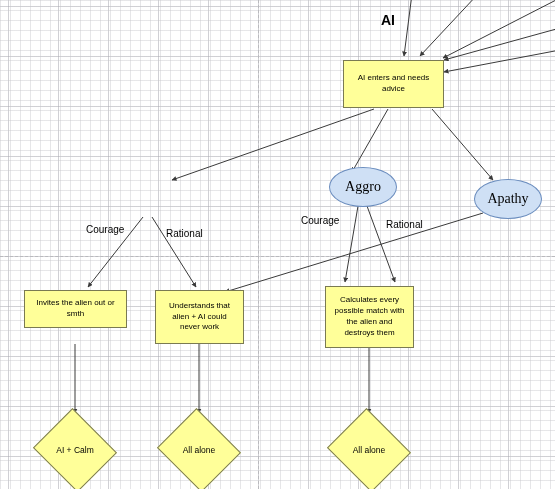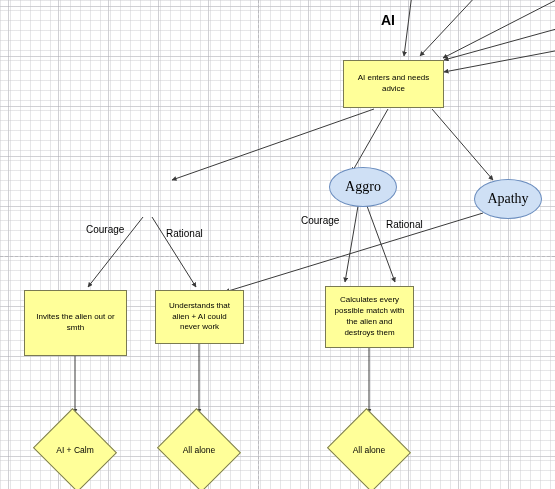--- a/index.html
+++ b/index.html
@@ -106,21 +106,21 @@
 
   <div class="node ellipse" style="left:474px;top:179px;width:68px;height:40px;">
     <span>Apathy</span>
   </div>
 
   <div class="edge-label" style="left:86px;top:224px;">Courage</div>
   <div class="edge-label" style="left:166px;top:228px;">Rational</div>
   <div class="edge-label" style="left:301px;top:215px;">Courage</div>
   <div class="edge-label" style="left:386px;top:219px;">Rational</div>
 
-  <div class="node box" style="left:24px;top:290px;width:103px;height:66px;">
+  <div class="node box" style="left:24px;top:290px;width:103px;height:38px;">
     <span>Invites the alien out or smth</span>
   </div>
 
   <div class="node box" style="left:155px;top:290px;width:89px;height:54px;">
     <span>Understands that alien + AI could never work</span>
   </div>
 
   <div class="node box" style="left:325px;top:286px;width:89px;height:62px;">
     <span>Calculates every possible match with the alien and destroys them</span>
   </div>

